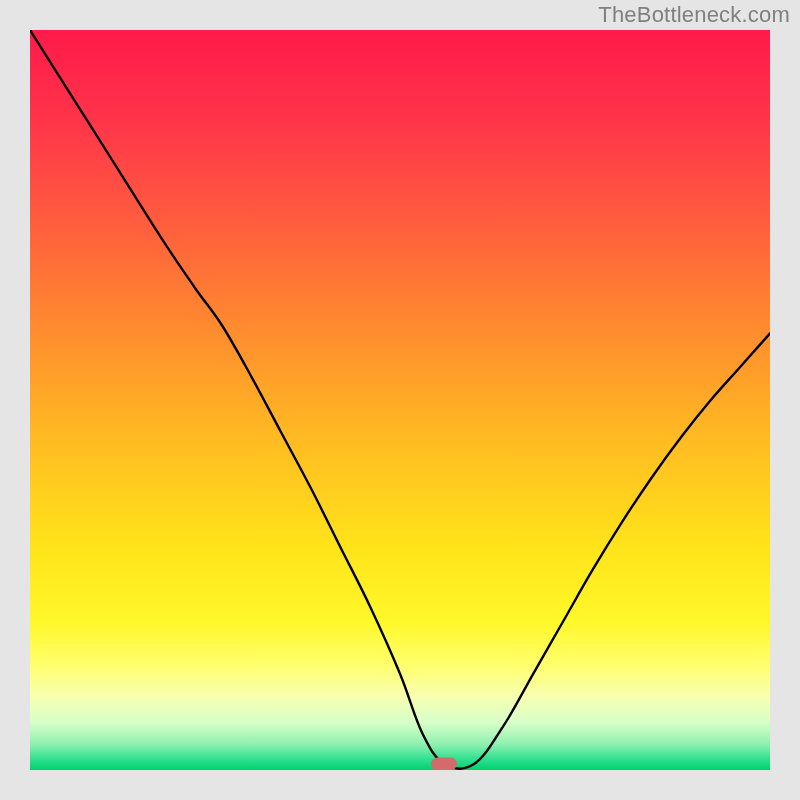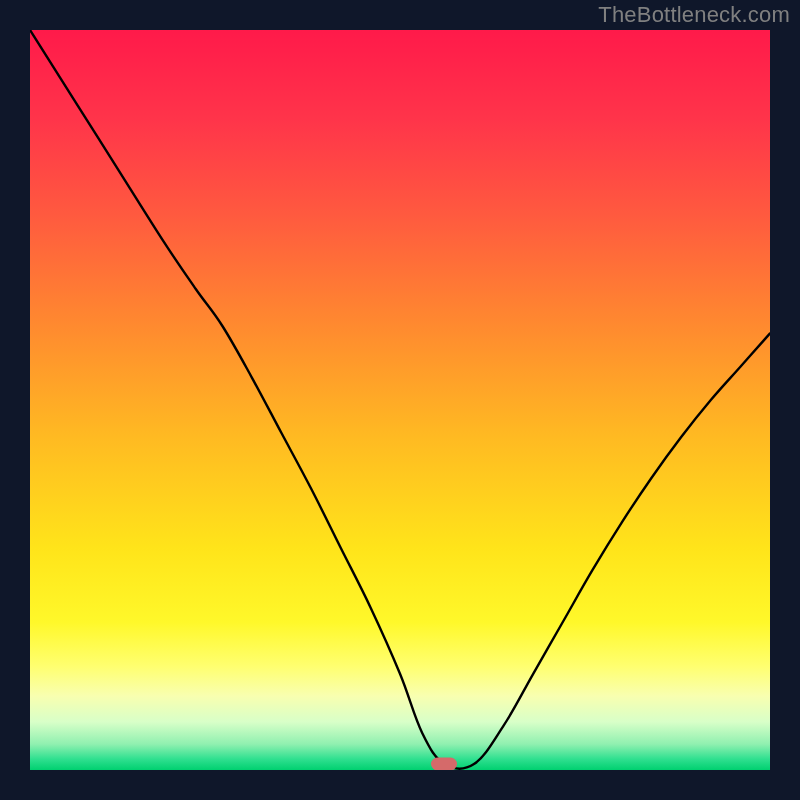--- a/index.html
+++ b/index.html
@@ -8,21 +8,21 @@
     width: 800px;
     height: 800px;
     background: #000;
     overflow: hidden;
     font-family: Arial, Helvetica, sans-serif;
   }
   .frame {
     position: relative;
     width: 800px;
     height: 800px;
-    background: #0f172a;
+    background: #e5e5e5;
   }
   .watermark {
     position: absolute;
     top: 2px;
     right: 10px;
     color: #808080;
     font-size: 22px;
     font-weight: 500;
     letter-spacing: 0.2px;
     z-index: 10;

